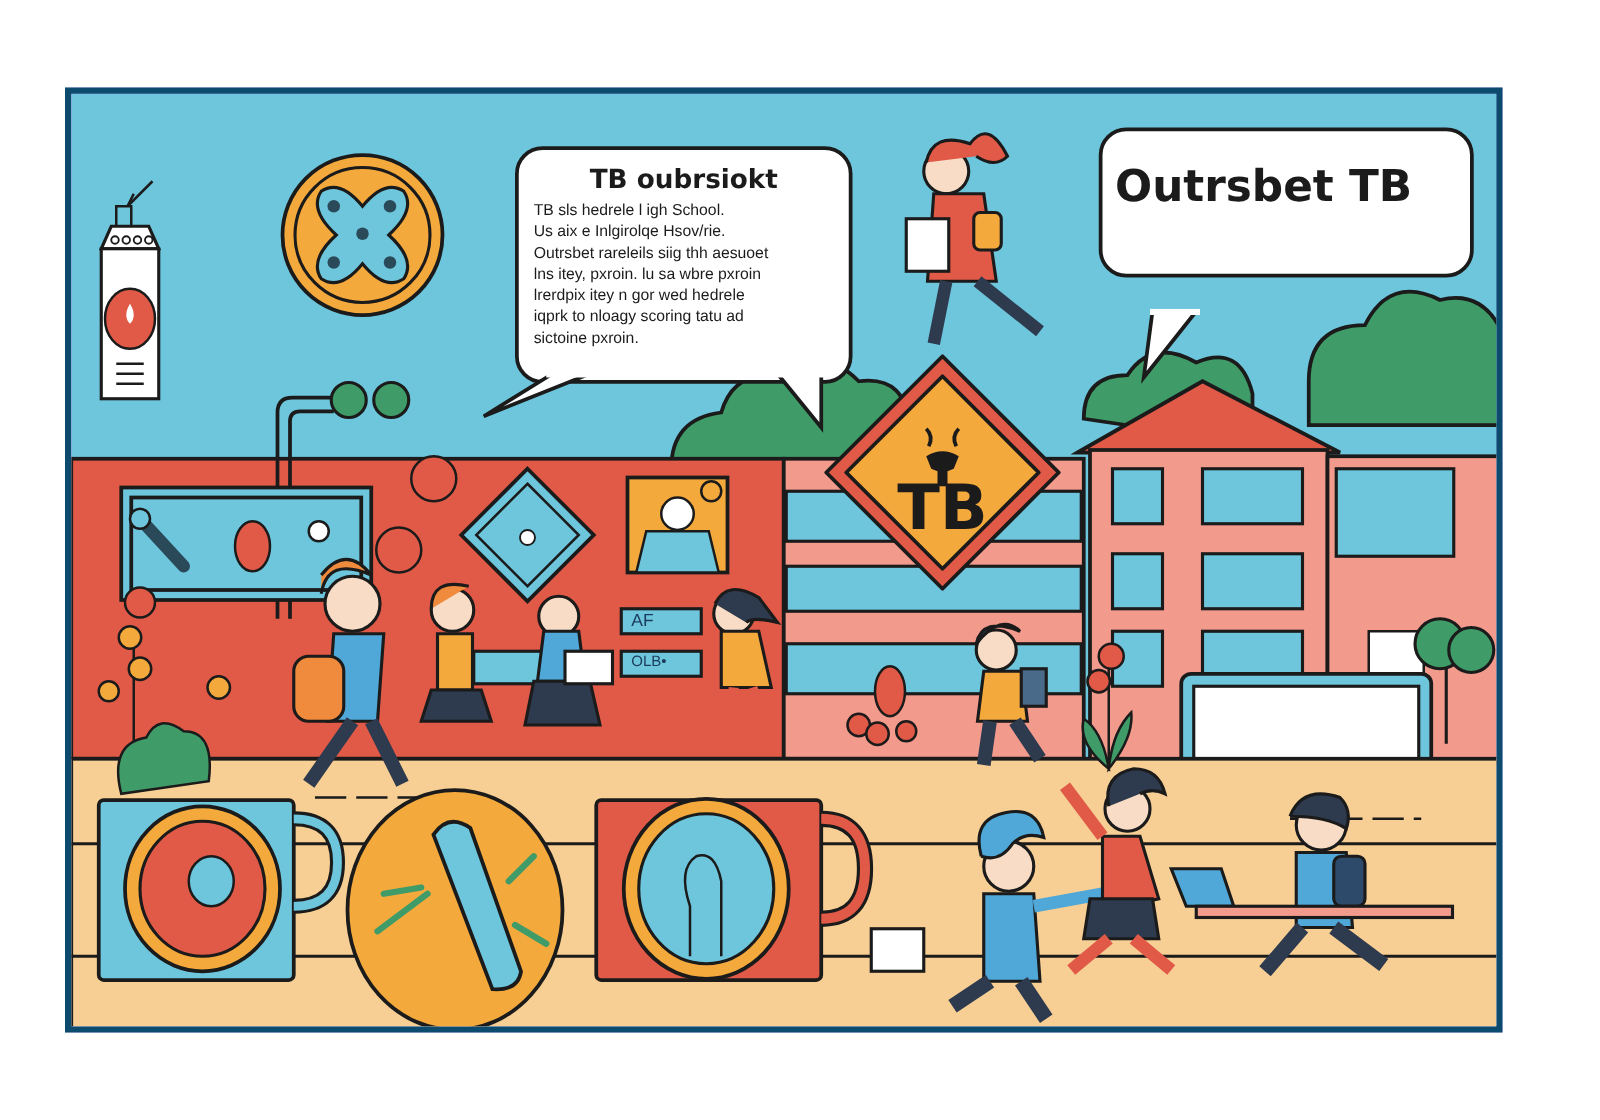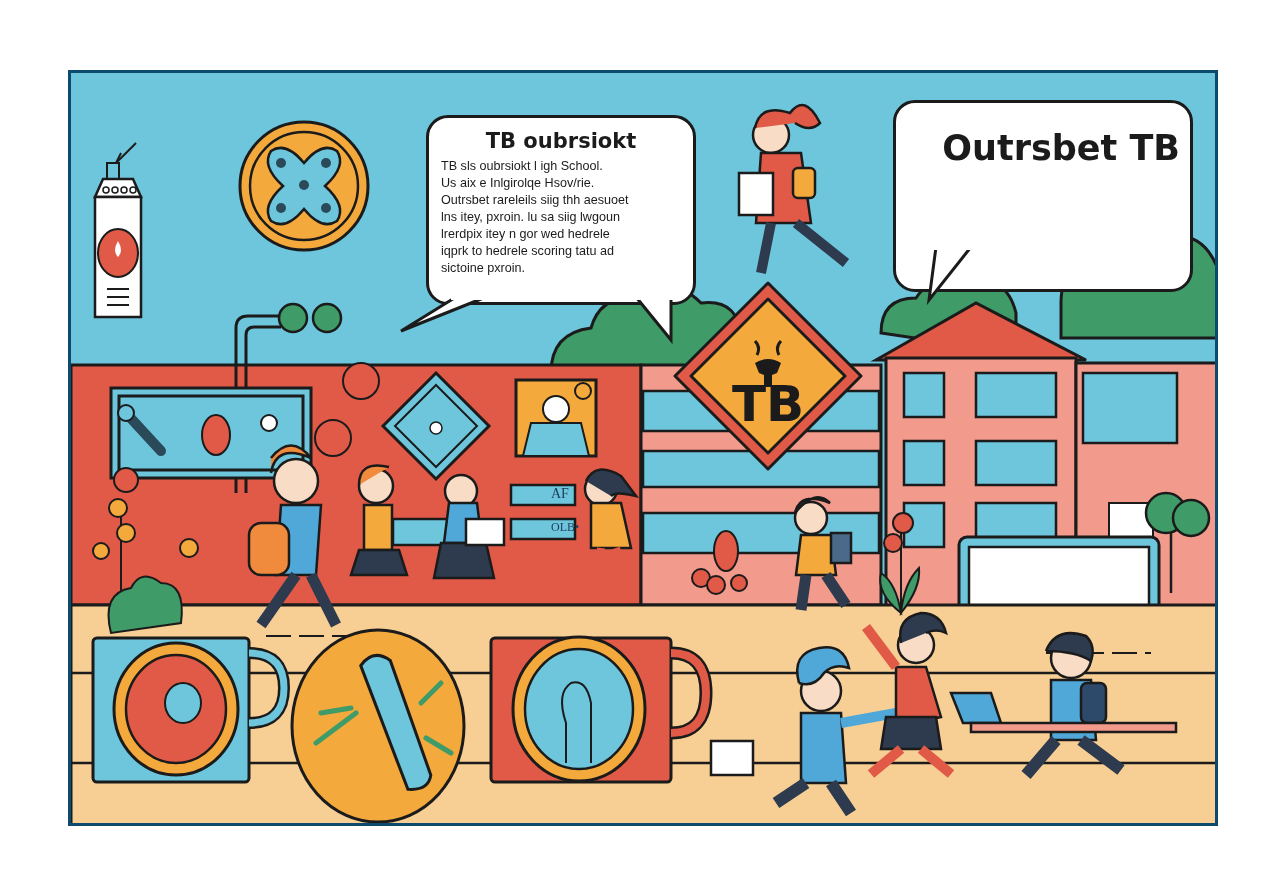--- a/index.html
+++ b/index.html
@@ -1,28 +1,28 @@
 <!DOCTYPE html>
 <html><head>
 <meta charset="utf-8">
 <style>
   html,body{margin:0;padding:0;background:#ffffff;}
   body{width:1280px;height:896px;position:relative;overflow:hidden;font-family:"DejaVu Sans","Liberation Sans",sans-serif;}
-  .frame{position:absolute;left:68px;top:70px;width:1150px;height:756px;border:3px solid #0c4a6e;box-sizing:border-box;overflow:hidden;background:#c4b5fd;}
+  .frame{position:absolute;left:52px;top:70px;width:1150px;height:756px;border:5px solid #0c4a6e;box-sizing:border-box;overflow:hidden;background:#c4b5fd;}
   svg.scene{position:absolute;left:0;top:0;}
   .bubble{position:absolute;background:#fff;border:3px solid #1b1b1b;border-radius:22px;box-sizing:border-box;z-index:5;}
   .bubble1{left:355px;top:42px;width:270px;height:190px;padding:10px 12px 8px 12px;}
   .bubble1 .title{font-family:"DejaVu Sans",sans-serif;font-weight:bold;font-size:21px;text-align:center;color:#1b1b1b;line-height:26px;margin-bottom:4px;}
   .bubble1 .body{font-family:"Liberation Sans",sans-serif;font-size:12.6px;line-height:17px;color:#1b1b1b;}
-  .bubble2{left:822px;top:27px;width:300px;height:192px;padding:26px 10px 10px 10px;text-align:right;}
+  .bubble2{left:822px;top:27px;width:300px;height:120px;padding:26px 10px 10px 10px;text-align:left;}
   .bubble2 .l1{font-weight:bold;font-size:35px;line-height:38px;color:#1b1b1b;}
   .bubble2 .l2{font-weight:bold;font-size:19px;line-height:20px;color:#1b1b1b;}
   .bubble2 .l3{font-weight:bold;font-size:25px;line-height:30px;color:#1b1b1b;}
   .sign-text{position:absolute;font-weight:bold;color:#1b1b1b;font-size:50px;left:712px;top:318px;width:100px;text-align:center;z-index:4;font-family:"DejaVu Sans",sans-serif;}
-  .tag{position:absolute;font-family:Liberation Serif, serif;font-size:14px;color:#1b3b5a;z-index:4;margin-left:32px;}
+  .tag{position:absolute;font-family:Liberation Sans, sans-serif;font-size:14px;color:#1b3b5a;z-index:4;}
 </style>
 </head>
 <body>
 
 <div class="frame">
   <svg class="scene" width="1150" height="756" viewBox="0 0 1150 756">
 
     <rect x="0" y="0" width="1150" height="756" fill="#6ec6dd"></rect>
 
     <g fill="#3f9b67" stroke="#1b1b1b" stroke-width="3">
@@ -244,26 +244,26 @@
       <path d="M985 667 l-30 35 M1010 667 l40 30" stroke="#2e3a4e" stroke-width="12"></path>
       <polygon points="880,620 920,620 930,650 892,650" fill="#4fa8d8"></polygon>
     </g>
 
     <rect x="900" y="650" width="205" height="9" fill="#f29a8c" stroke="#1b1b1b" stroke-width="2.5"></rect>
   </svg>
 
   <div class="bubble bubble1">
     <div class="title">TB oubrsiokt</div>
     <div class="body">
-      <div>TB sls oubrsiokt l igh School.</div>
+      <div>TB sls hedrele l igh School.</div>
       <div>Us aix е Inlgirolqe Hsov/rie.</div>
       <div>Outrsbet rareleils siig thh aesuoet</div>
-      <div>lns itey, pxroin. lu sa siig lwgoun</div>
+      <div>lns itey, pxroin. lu sa wbre pxroin</div>
       <div>lrerdpix itey n gor wed hedrele</div>
-      <div>iqprk to hedrele scoring tatu ad</div>
+      <div>iqprk to nloagy scoring tatu ad</div>
       <div>sictoine pxroin.</div>
     </div>
   </div>
   <svg style="position:absolute;left:325px;top:222px;z-index:6" width="300" height="50">
     <path d="M60 2 L5 36 L90 2 Z" fill="#fff" stroke="#1b1b1b" stroke-width="3"></path>
     <path d="M240 2 L275 45 L275 2 Z" fill="#fff" stroke="#1b1b1b" stroke-width="3"></path>
     <rect x="55" y="0" width="225" height="5" fill="#fff"></rect>
   </svg>
 
   <div class="bubble bubble2">

